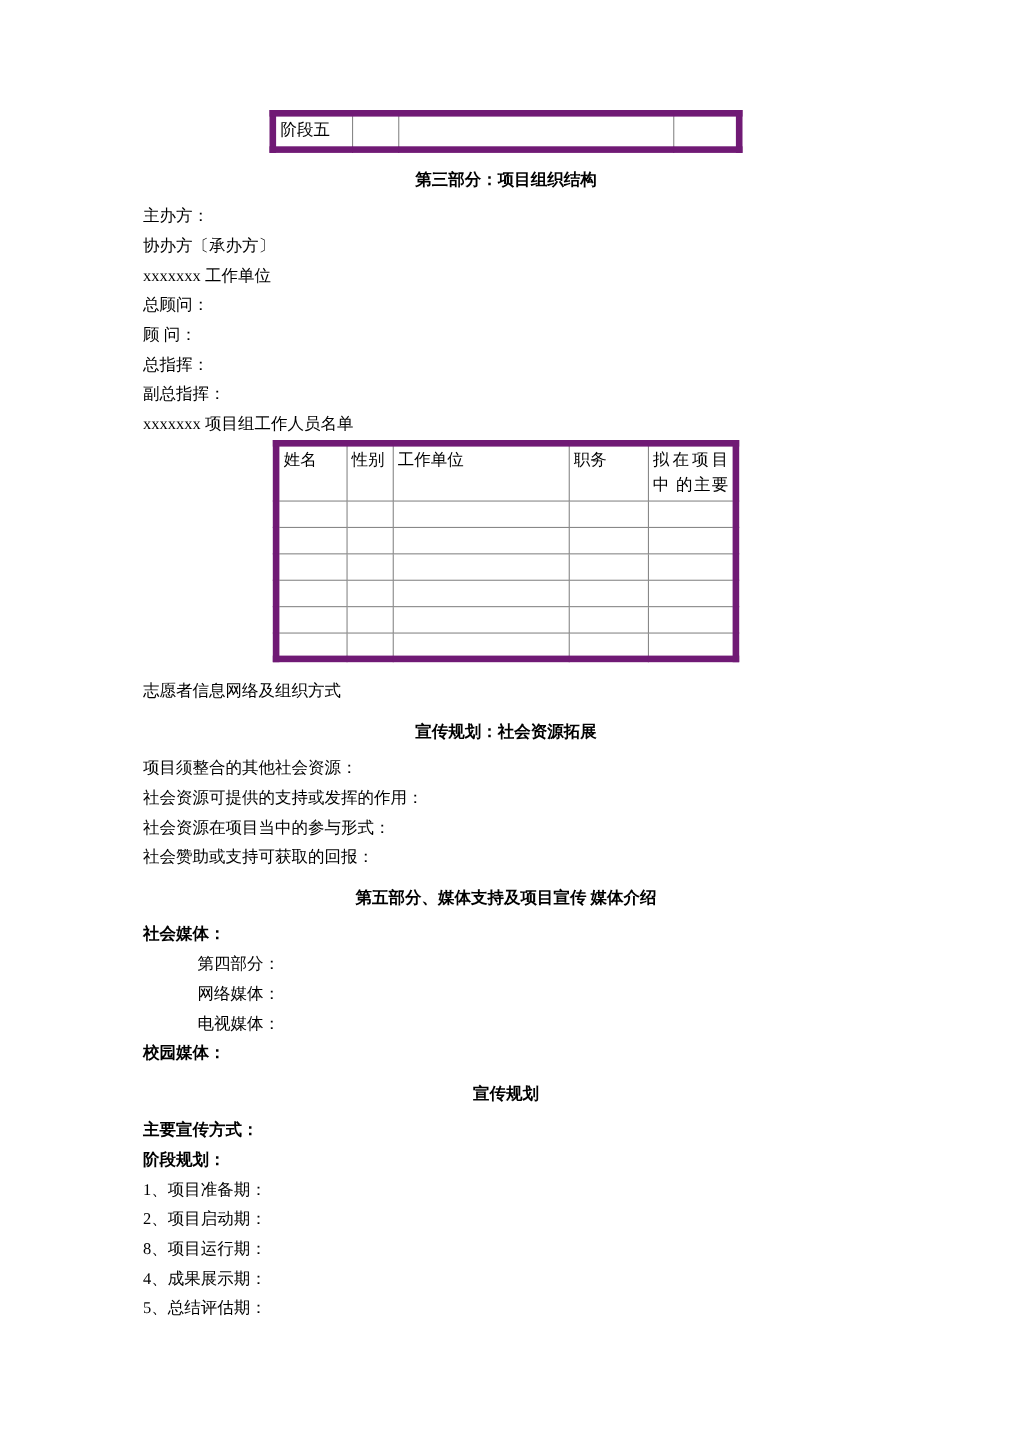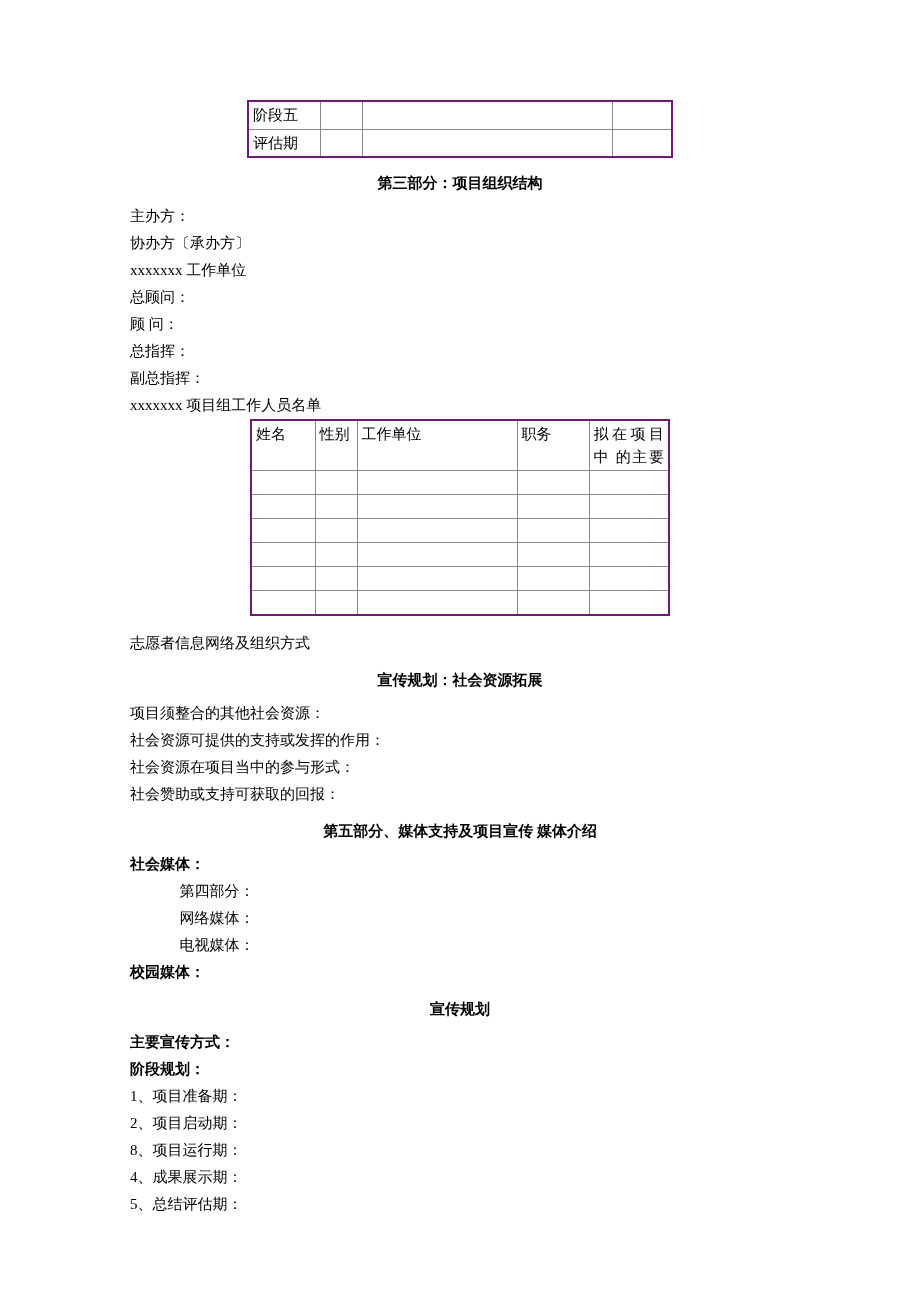--- a/index.html
+++ b/index.html
@@ -8,21 +8,21 @@
       font-size: 15px;
       line-height: 1.8;
       color: #000;
       background: #fff;
       width: 920px;
       padding: 100px 130px 80px 130px;
     }
     .tbl {
       border-collapse: collapse;
       margin: 0 auto 12px auto;
-      border: 2px solid #701a75;
+      border: 6px solid #701a75;
     }
     .tbl td {
       border: 1px solid #888;
       padding: 2px 4px;
       vertical-align: top;
       font-size: 15px;
       line-height: 1.5;
     }
     .tbl1 td:nth-child(1) { width: 72px; }
     .tbl1 td:nth-child(2) { width: 42px; }
@@ -45,26 +45,20 @@
     .bold { font-weight: bold; }
     .indent { padding-left: 3.3em; }
   </style>
 </head>
 <body>
 
 <table class="tbl tbl1">
   <tbody>
       <tr>
     <td>阶段五</td>
-    <td></td>
-    <td></td>
-    <td></td>
-  </tr>
-  <tr>
-    <td>评估期</td>
     <td></td>
     <td></td>
     <td></td>
   </tr>
 </tbody>
   </table>
 
 <div class="section-heading">第三部分：项目组织结构</div>
 <div class="line">主办方：</div>
 <div class="line">协办方〔承办方〕</div>

